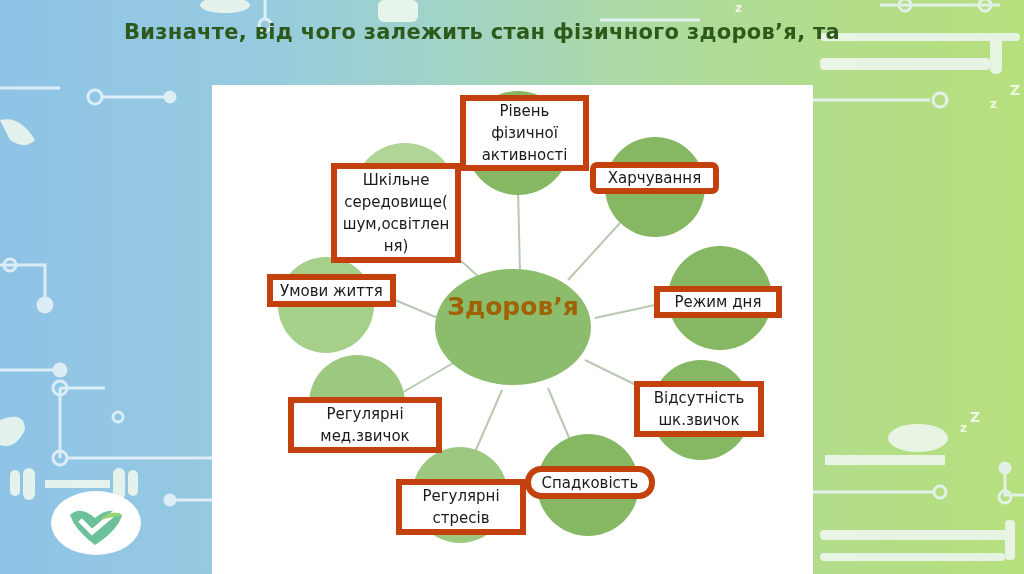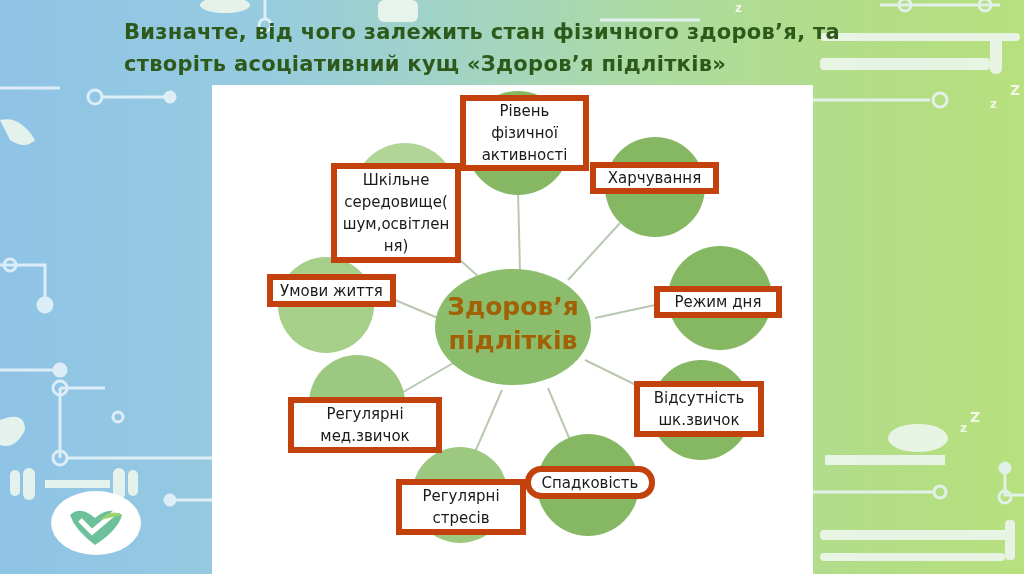--- a/index.html
+++ b/index.html
@@ -97,21 +97,20 @@
   <g>
     <ellipse cx="96" cy="523" rx="45" ry="32" fill="#ffffff"></ellipse>
     <path d="M70,515 Q80,505 95,518 Q110,505 122,515 Q118,530 95,545 Q75,530 70,515 Z" fill="#6cc19a"></path>
     <path d="M80,520 L92,532 L118,510" stroke="#ffffff" stroke-width="5" fill="none"></path>
     <path d="M100,520 Q112,508 122,515" fill="#9bd46a"></path>
   </g>
 </svg>
 
 <div class="title">
   <div>Визначте, від чого залежить стан фізичного здоров’я, та</div>
-  <div>створіть асоціативний кущ «Здоров’я підлітків»</div>
 </div>
 
 <div class="panel"></div>
 
 <svg class="canvas" width="1024" height="574" viewBox="0 0 1024 574">
   <g stroke="#b8c8b2" stroke-width="2">
     <line x1="518" y1="190" x2="520" y2="272"></line>
     <line x1="620" y1="223" x2="568" y2="280"></line>
     <line x1="655" y1="305" x2="595" y2="318"></line>
     <line x1="636" y1="385" x2="585" y2="360"></line>
@@ -130,32 +129,31 @@
     <circle cx="460" cy="495" r="48" fill="#9cc97f"></circle>
     <circle cx="357" cy="403" r="48" fill="#9cc97f"></circle>
     <circle cx="326" cy="305" r="48" fill="#a6cf8a"></circle>
     <circle cx="405" cy="195" r="52" fill="#b0d597"></circle>
     <ellipse cx="513" cy="327" rx="78" ry="58" fill="#8cbd6d"></ellipse>
   </g>
 </svg>
 
 <div class="center-text">
   <div>Здоров’я</div>
-  <div>підлітків</div>
 </div>
 
 <div class="label" style="left:460px; top:95px; width:129px; height:76px;">
   <div>
     <div>Рівень</div>
     <div>фізичної</div>
     <div>активності</div>
   </div>
 </div>
 
-<div class="label" style="left:590px; top:162px; width:129px; height:32px;">
+<div class="label" style="left:590px; top:162px; width:129px; height:32px;border-radius:7px;">
   <div>Харчування</div>
 </div>
 
 <div class="label" style="left:654px; top:286px; width:128px; height:32px;">
   <div>Режим дня</div>
 </div>
 
 <div class="label" style="left:634px; top:381px; width:130px; height:56px;">
   <div>
     <div>Відсутність</div>

